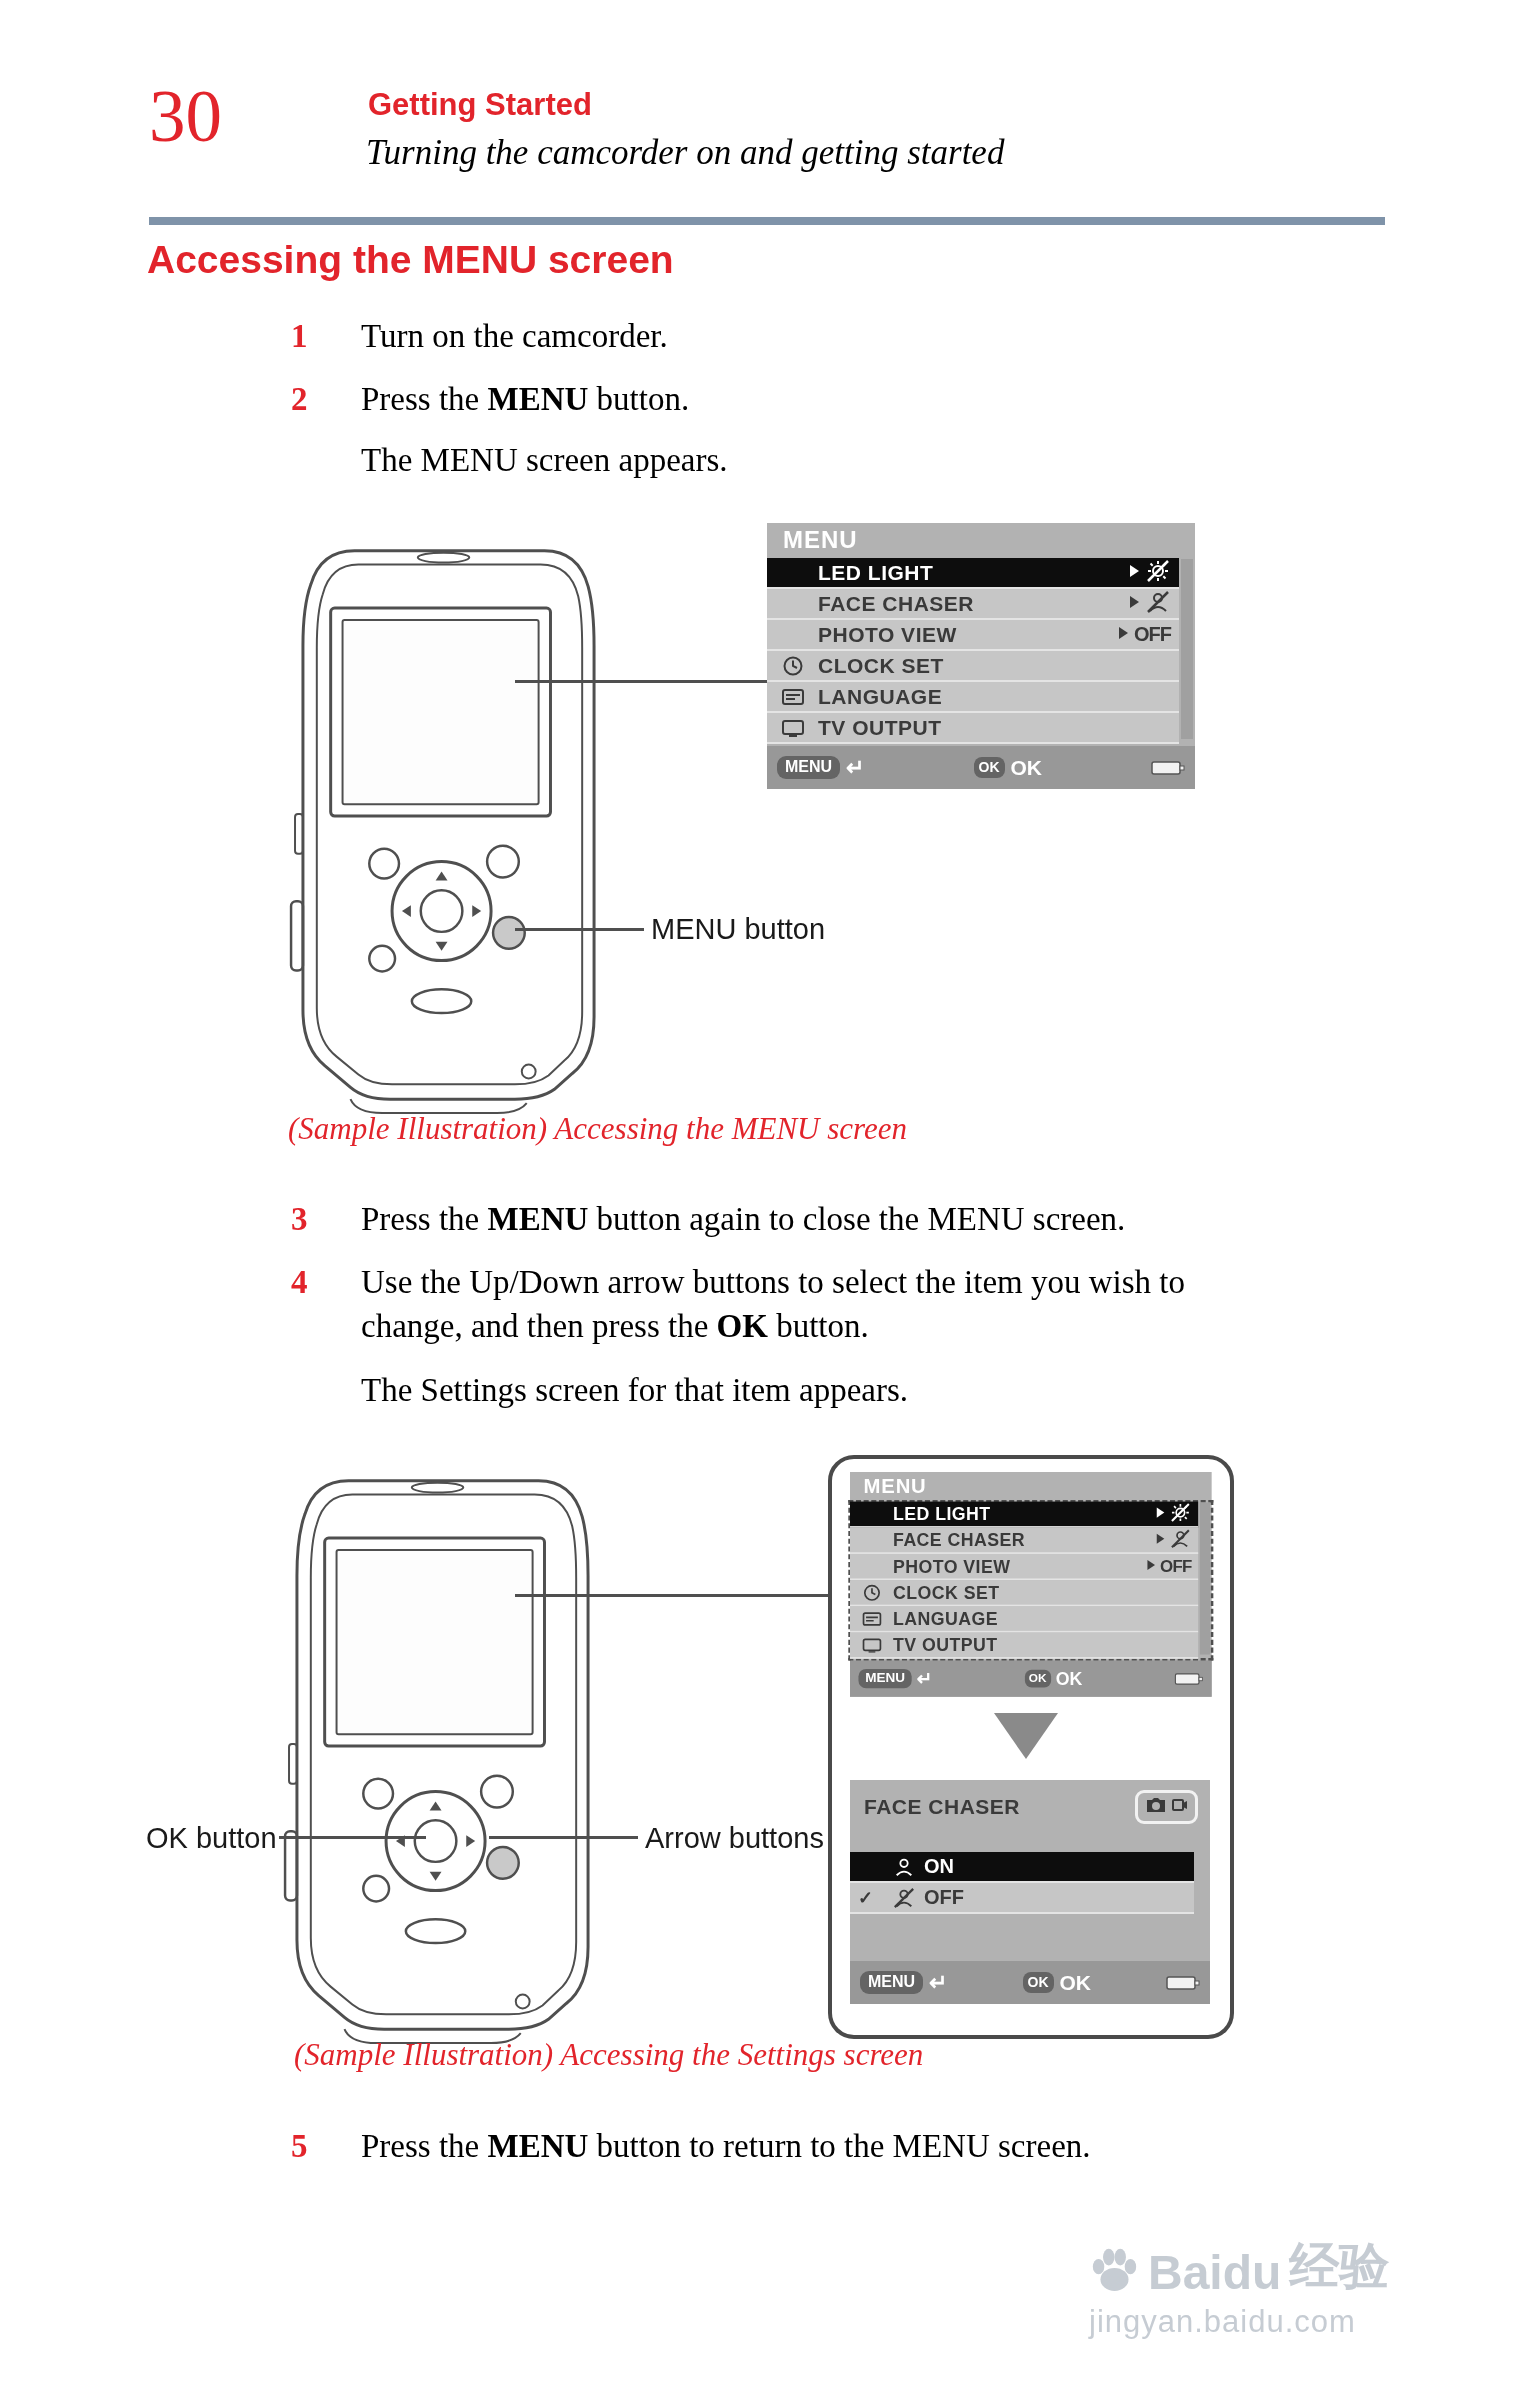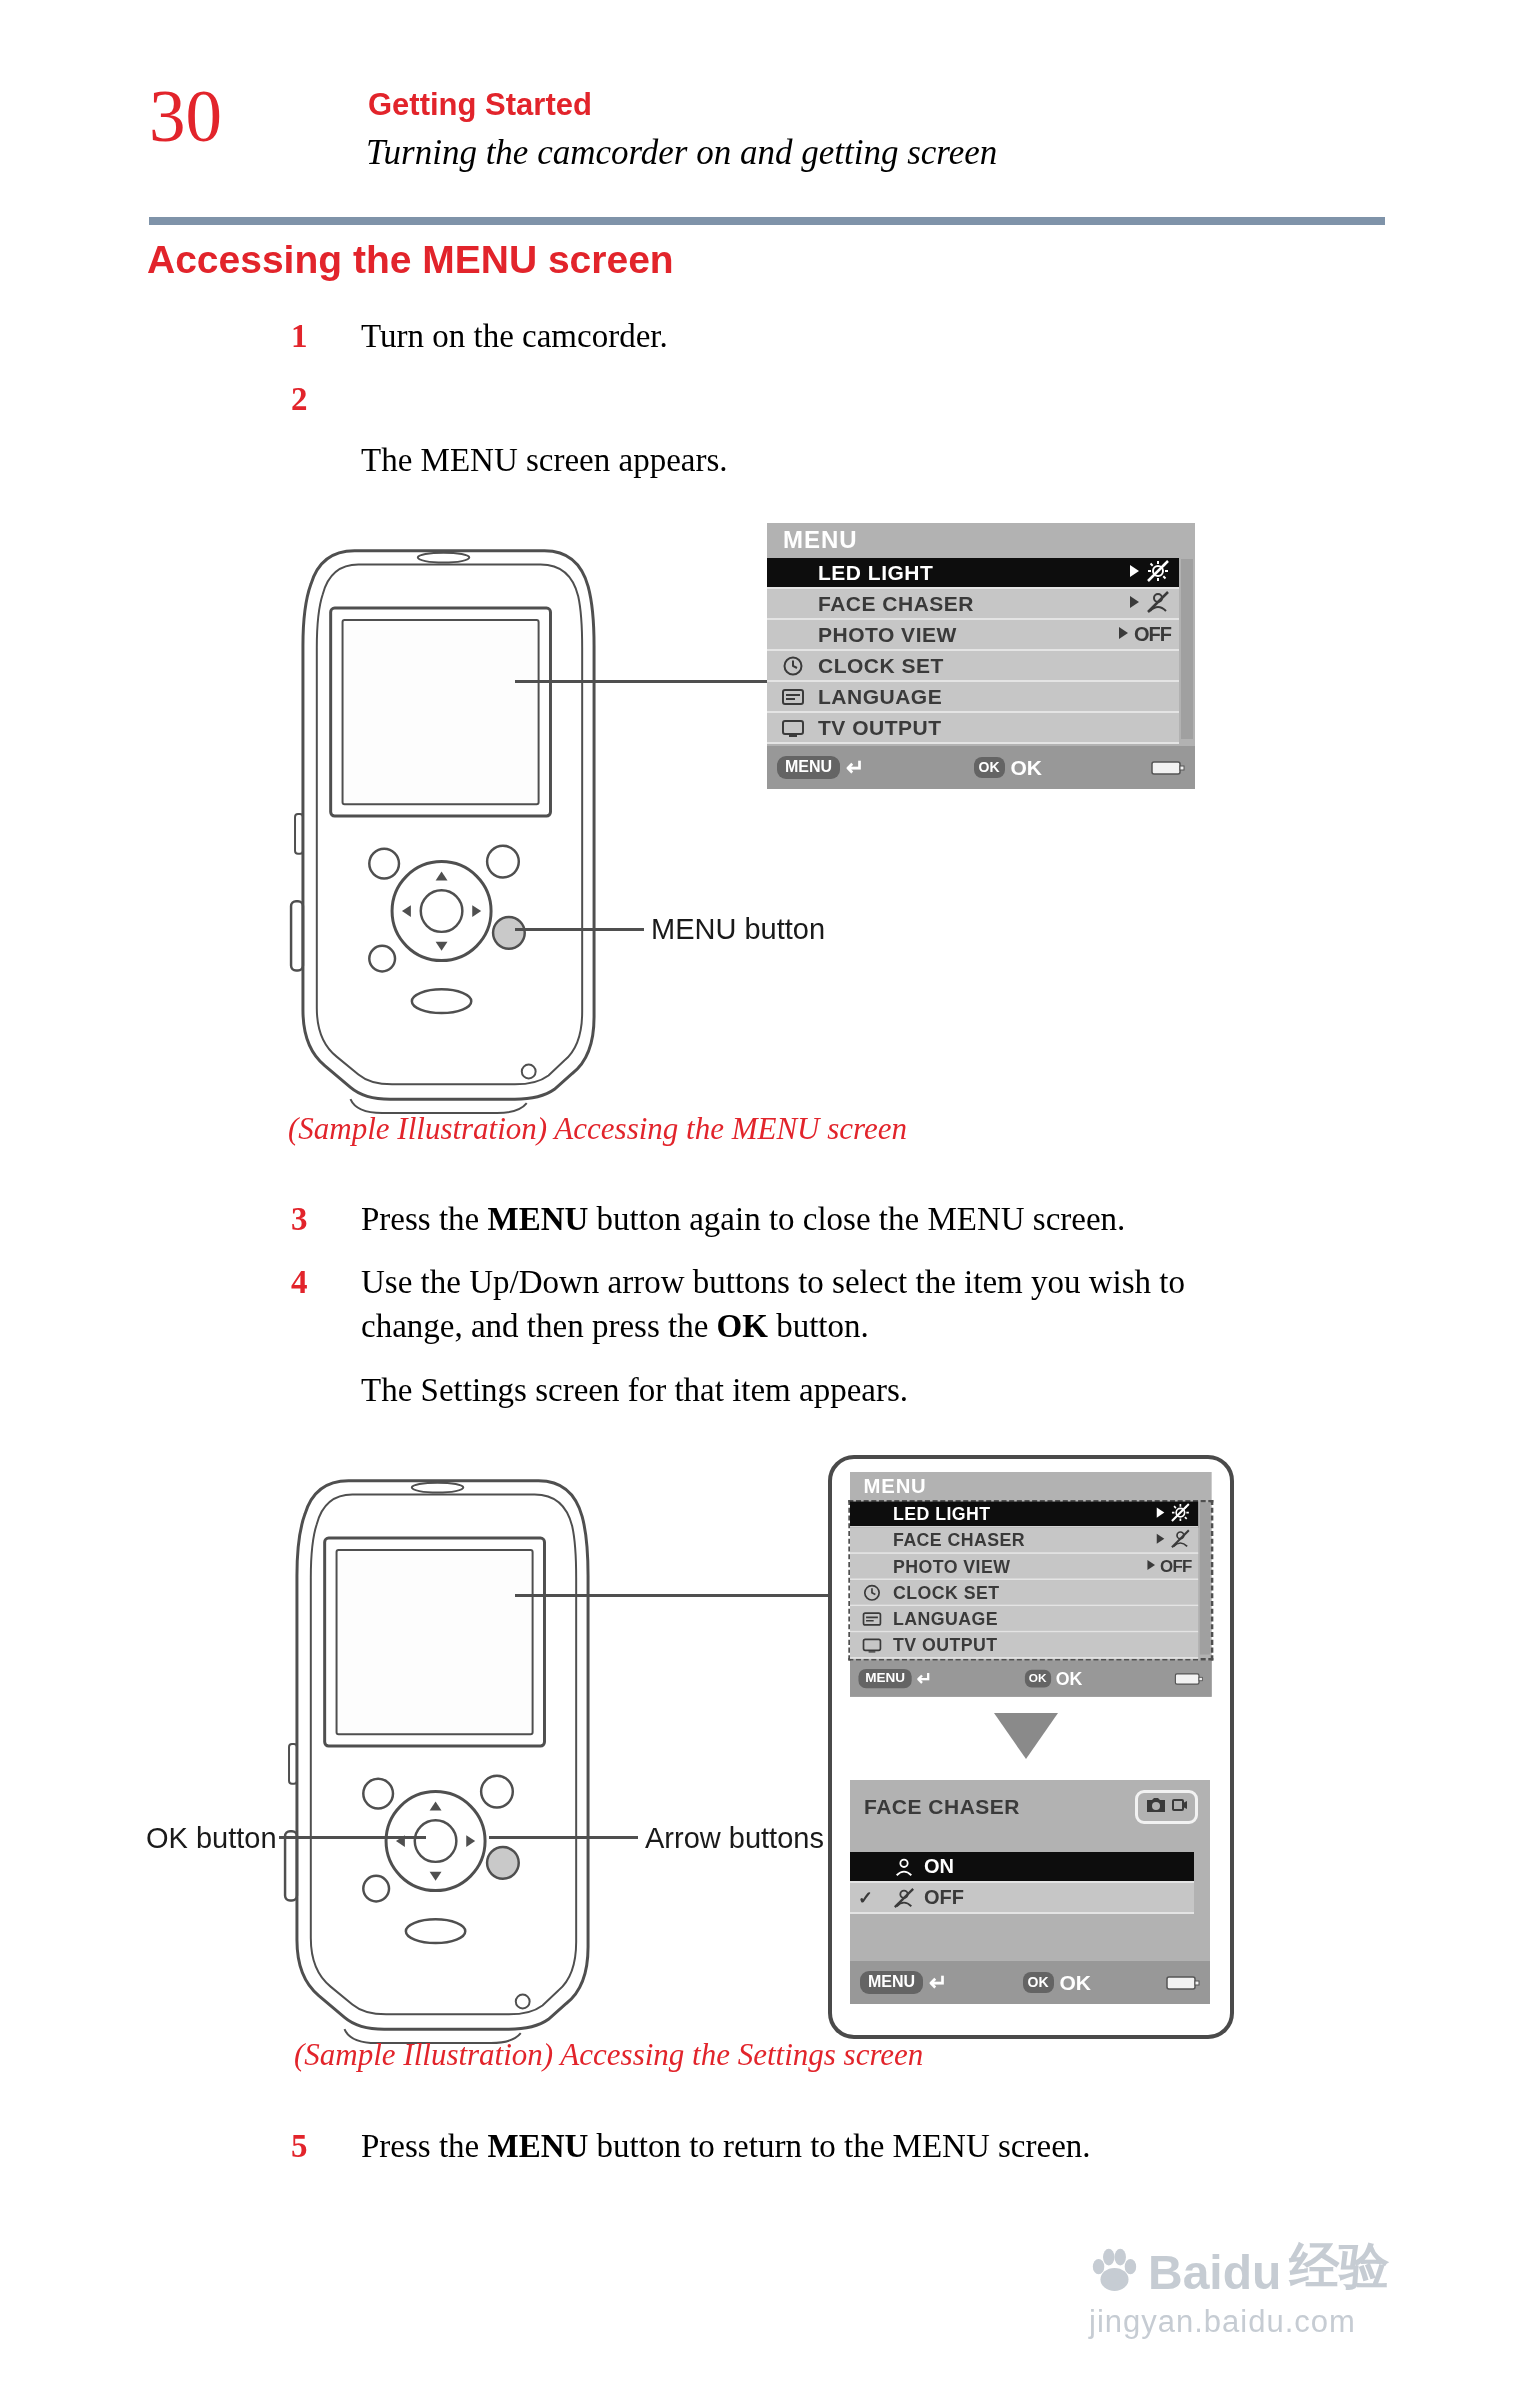--- a/index.html
+++ b/index.html
@@ -101,30 +101,31 @@
       <circle cx="246" cy="560" r="7" stroke-width="2"></circle>
       <path d="M66 588 Q72 602 98 602 L214 602 Q236 602 244 592" stroke-width="2"></path>
     </g>
   </symbol>
 </svg>
 
 <div class="page">
 
   <div class="page-number">30</div>
   <div class="section-title">Getting Started</div>
-  <div class="section-subtitle">Turning the camcorder on and getting screen</div>
+  <div class="section-subtitle">Turning the camcorder on and getting started</div>
   <div class="rule"></div>
   <div class="heading">Accessing the MENU screen</div>
 
   <div class="step" style="top:315px">
     <span class="step-num">1</span>
     <span class="step-text"><span>Turn on the camcorder.</span><b></b><span></span></span>
   </div>
   <div class="step" style="top:378px">
     <span class="step-num">2</span>
+    <span class="step-text"><span>Press the </span><b>MENU</b><span> button.</span></span>
   </div>
   <div class="sub-para" style="top:442px">The MENU screen appears.</div>
 
   <svg class="camcorder-svg" style="left:285px; top:517px;" width="327" height="604" viewBox="0 0 330 610">
       <use href="#camcorder"></use>
     </svg>
   <div class="conn-line" style="left:515px; top:680px; width:252px;"></div>
 
   <div class="lcd abs" style="left:767px; top:523px;">
     <div class="lcd-title">MENU</div>

